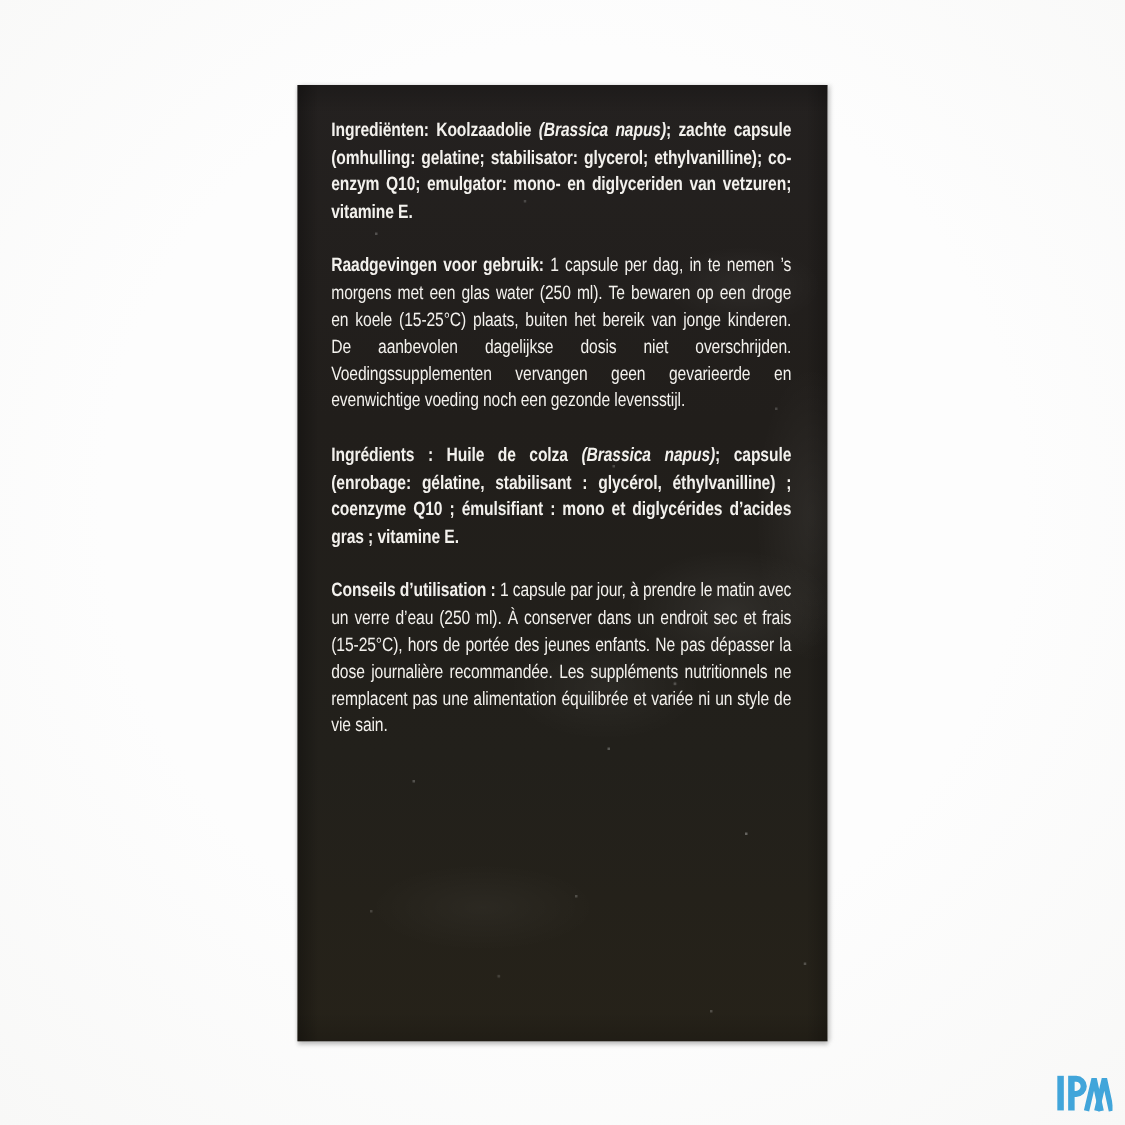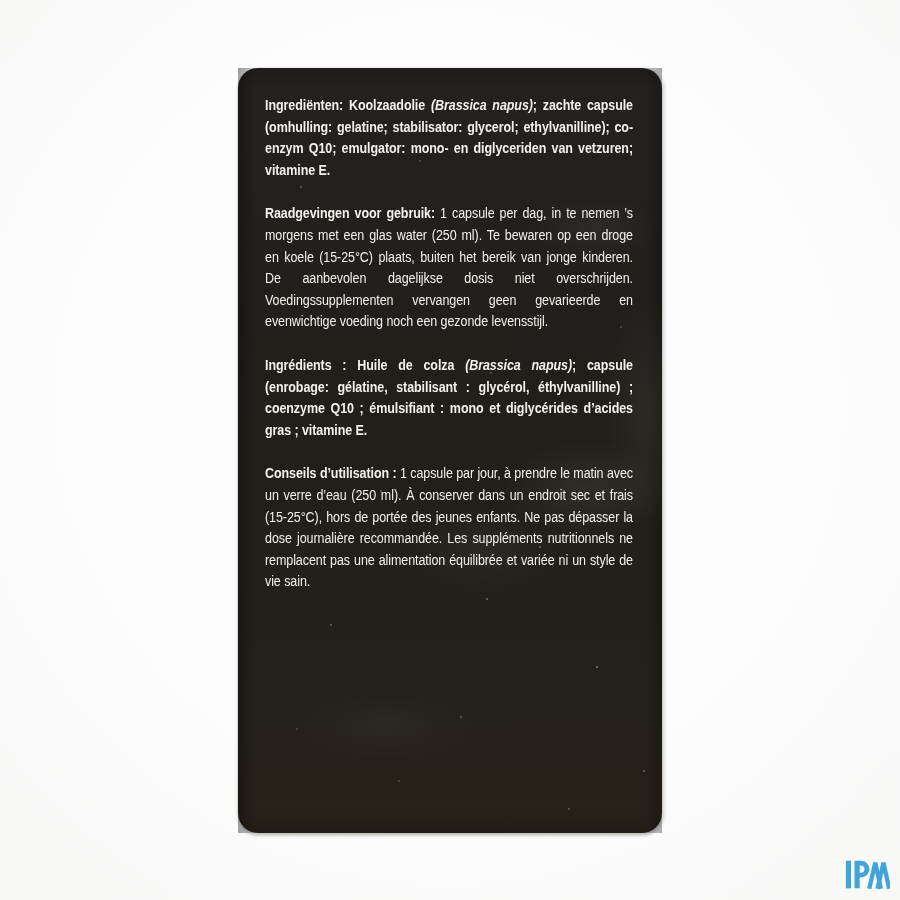--- a/index.html
+++ b/index.html
@@ -13,21 +13,20 @@
     position: relative;
     width: 900px; height: 900px;
     background: radial-gradient(circle at 50% 45%, #fdfdfd 55%, #f8f8f7 100%);
   }
   .box {
     position: absolute;
     left: 238px; top: 68px;
     width: 424px; height: 765px;
     background: linear-gradient(180deg, #242120 0%, #211e1b 35%, #22201b 70%, #262219 100%);
     box-shadow: 0 3px 3px rgba(60,60,60,0.25), 3px 0 3px rgba(90,90,90,0.18), -1px 0 2px rgba(120,120,120,0.15);
-    border-radius: 20px;
   }
   .texture {
     position: absolute;
     left: 0; top: 0; width: 100%; height: 100%;
     background:
       radial-gradient(ellipse 90px 45px at 84% 21%, rgba(255,255,255,0.05), transparent 70%),
       radial-gradient(ellipse 120px 70px at 82% 55%, rgba(255,255,255,0.065), transparent 70%),
       radial-gradient(ellipse 110px 60px at 58% 63%, rgba(255,255,255,0.045), transparent 70%),
       radial-gradient(ellipse 130px 50px at 35% 86%, rgba(255,255,255,0.035), transparent 70%),
       radial-gradient(ellipse 60px 160px at 97% 45%, rgba(255,255,255,0.05), transparent 75%),

